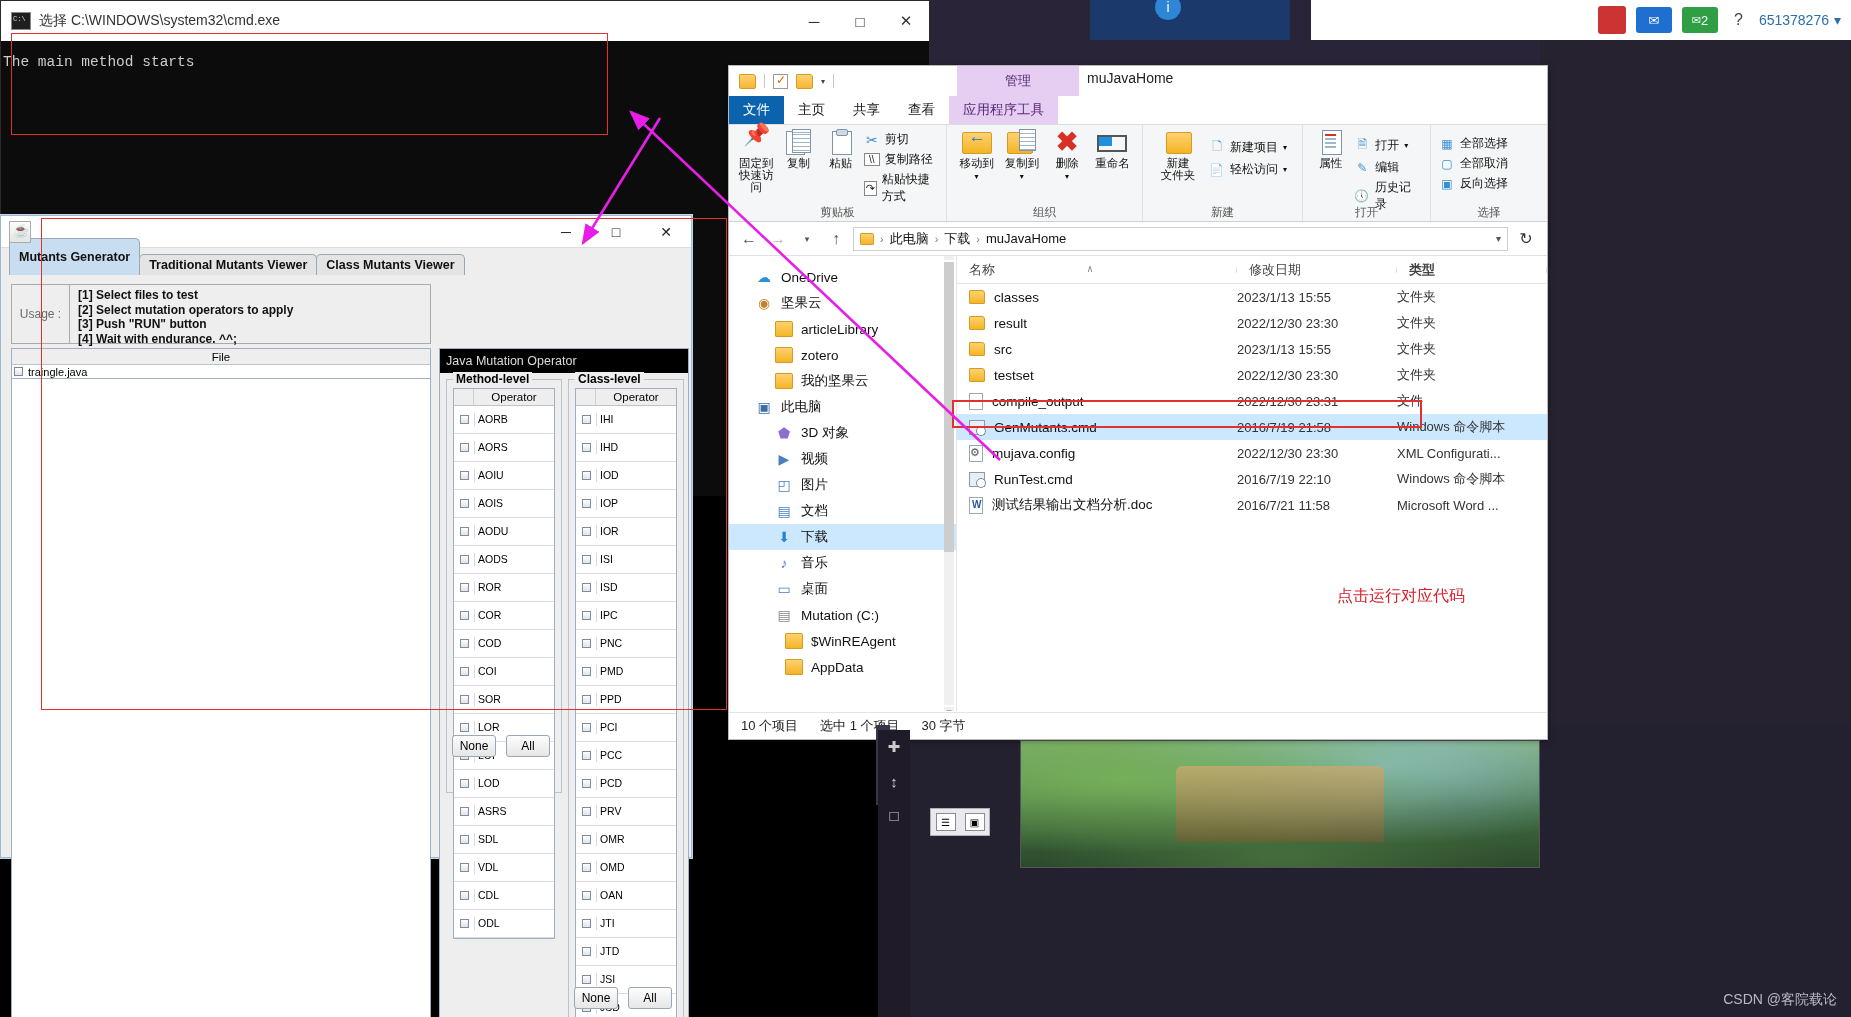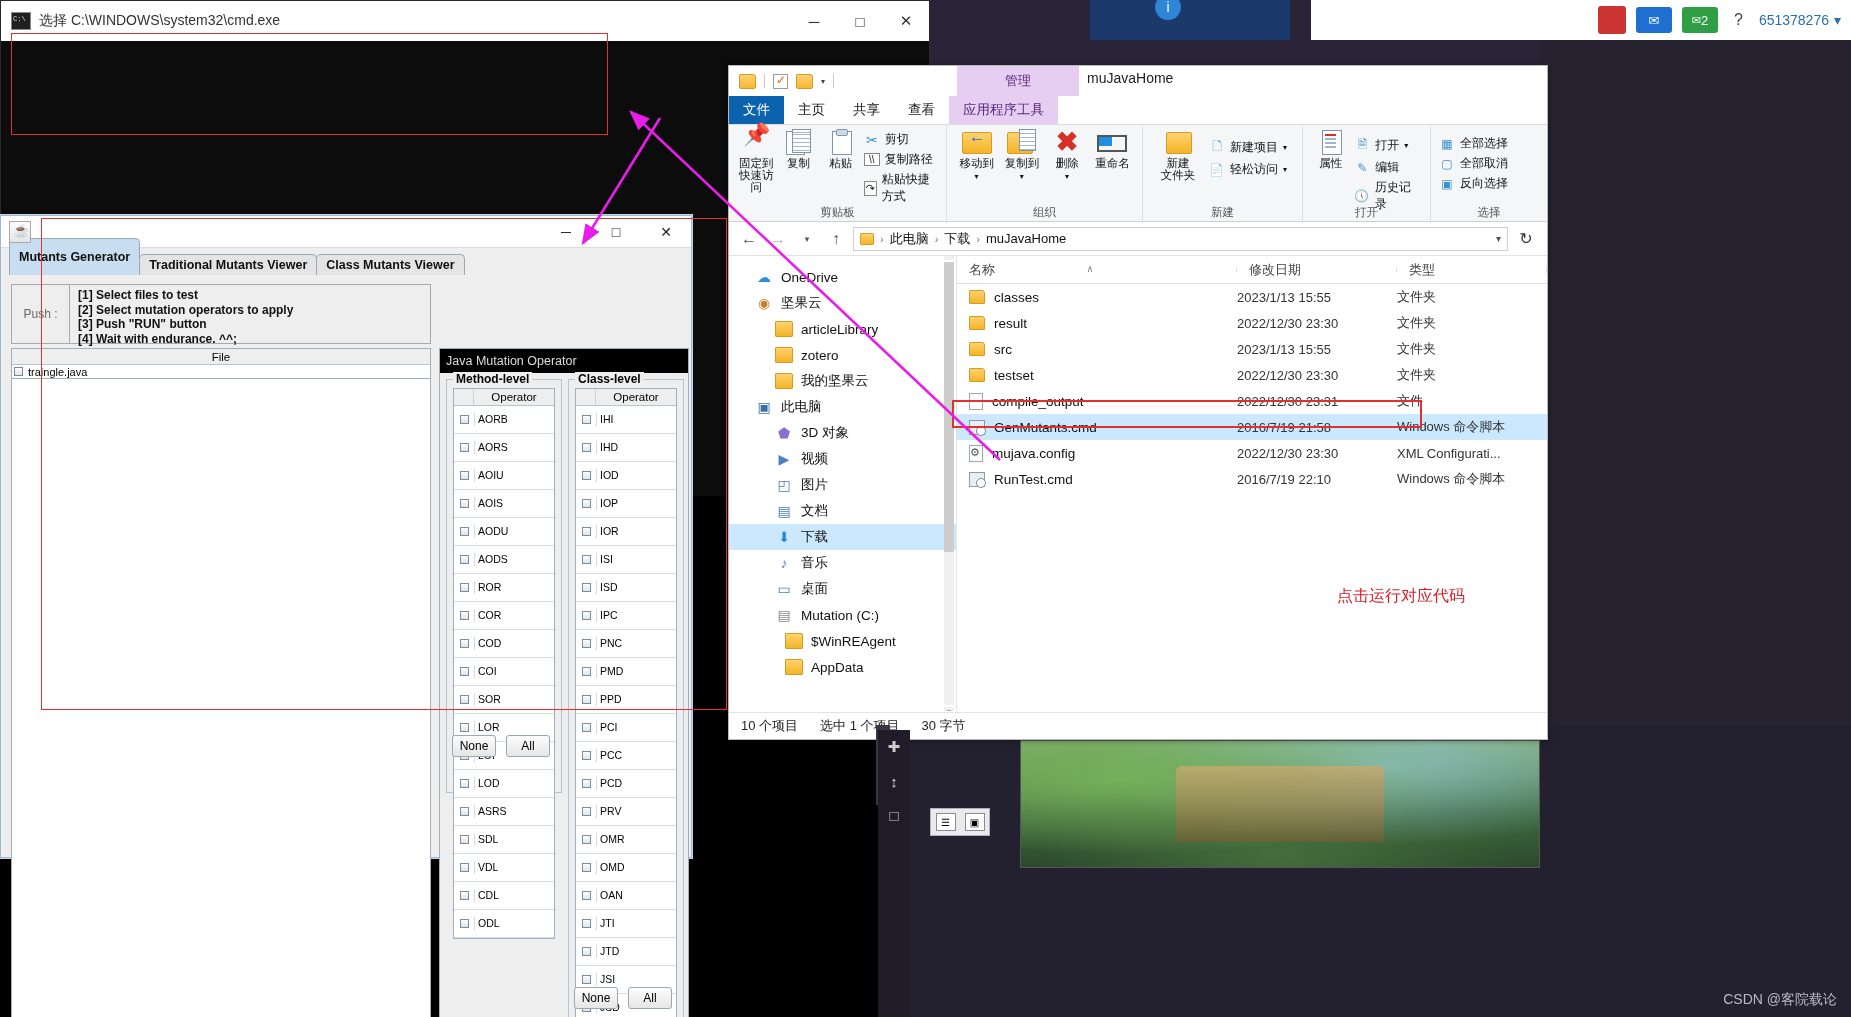--- a/index.html
+++ b/index.html
@@ -209,21 +209,21 @@
   #nav-thumb { position:absolute; left:0; top:0; width:10px; height:290px; background:#cdcdcd; }
   #nav-up, #nav-down { position:absolute; right:2px; width:10px; height:12px; background:#f0f0f0; color:#666; font-size:8px; text-align:center; line-height:12px; }
   #nav-up { top:-8px; } #nav-down { bottom:-8px; }
 
   #list-pane { flex:1; position:relative; }
   #list-header { height:28px; display:flex; align-items:center; border-bottom:1px solid #e2e2e2; font-size:13px; color:#444; }
   .lh { padding-left:12px; position:relative; }
   .lh::after{ content:""; position:absolute; right:0; top:6px; bottom:6px; width:1px; background:#e2e2e2; }
   #lh-name { width:280px;font-family:Liberation Mono, monospace; }
   #lh-date { width:160px; }
-  #lh-type { width:150px; }
+  #lh-type { width:150px;font-weight:bold; }
   #sort-caret { position:absolute; left:130px; top:2px; font-size:10px; color:#888; }
 
   .frow { height:26px; display:flex; align-items:center; font-size:13.5px; color:#111; }
   .frow.sel { background:#cce8ff; }
   .fcell-name { width:280px; display:flex; align-items:center; gap:9px; padding-left:12px; }
   .fcell-date { width:160px; color:#333; font-size:13px; }
   .fcell-type { width:150px; color:#333; font-size:13px; white-space:nowrap; overflow:hidden; }
   .fic-folder { width:16px; height:14px; background:linear-gradient(#ffd271,#f4b425); border:1px solid #d79a23; border-radius:1px 3px 1px 1px; flex:none; }
   .fic-file { width:14px; height:17px; background:#fff; border:1px solid #9aa7b5; flex:none; }
   .fic-cmd { width:16px; height:15px; background:#e8eef4; border:1px solid #8a9aab; flex:none; position:relative; }
@@ -282,20 +282,21 @@
   <div id="cmd-titlebar">
     <div id="cmd-icon"></div>
     <div id="cmd-title">选择 C:\WINDOWS\system32\cmd.exe</div>
     <div id="cmd-btns">
       <div class="cmd-btn">─</div>
       <div class="cmd-btn">□</div>
       <div class="cmd-btn cmd-btn-close">✕</div>
     </div>
   </div>
   <div id="cmd-body">
+    <div class="line">The main method starts</div>
   </div>
   <div id="cmd-red-rect"></div>
 </div>
 
 <div id="java-window">
   <div id="java-titlebar">
     <div id="java-app-icon"></div>
     <div id="java-win-btns">
       <div class="jwb">─</div>
       <div class="jwb">□</div>
@@ -305,21 +306,21 @@
 
   <div id="java-tabs">
     <div class="jtab active">Mutants Generator</div>
     <div class="jtab">Traditional Mutants Viewer</div>
     <div class="jtab">Class Mutants Viewer</div>
   </div>
 
   <div id="java-content">
 
     <div id="usage-panel">
-      <div id="usage-label-box">Push :</div>
+      <div id="usage-label-box">Usage :</div>
       <div id="usage-lines">
         <div>[1] Select files to test</div>
         <div>[2] Select mutation operators to apply</div>
         <div>[3] Push "RUN" button</div>
         <div>[4] Wait with endurance. ^^;</div>
       </div>
     </div>
 
     <div id="file-table">
       <div id="file-th">File</div>
@@ -965,20 +966,28 @@
             <div class="fcell-type">XML Configurati...</div>
           </div>
           <div class="frow">
             <div class="fcell-name">
               <span class="fic-cmd"></span>
               <span>RunTest.cmd</span>
             </div>
             <div class="fcell-date">2016/7/19 22:10</div>
             <div class="fcell-type">Windows 命令脚本</div>
           </div>
+          <div class="frow">
+            <div class="fcell-name">
+              <span class="fic-docx"></span>
+              <span>测试结果输出文档分析.doc</span>
+            </div>
+            <div class="fcell-date">2016/7/21 11:58</div>
+            <div class="fcell-type">Microsoft Word ...</div>
+          </div>
         </div>
       <div id="list-annot"></div>
       <div id="annot-text">点击运行对应代码</div>
     </div>
   </div>
 
   <div id="exp-status">
     <span>10 个项目</span>
     <span>选中 1 个项目</span>
     <span>30 字节</span>

